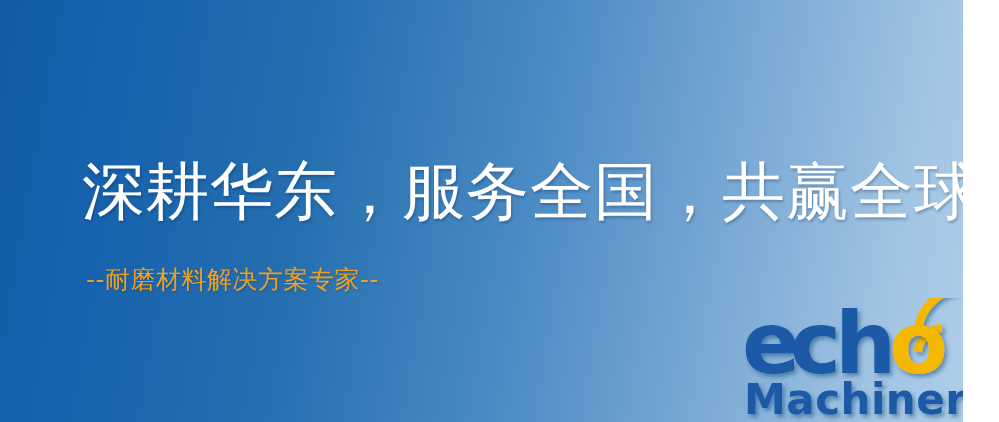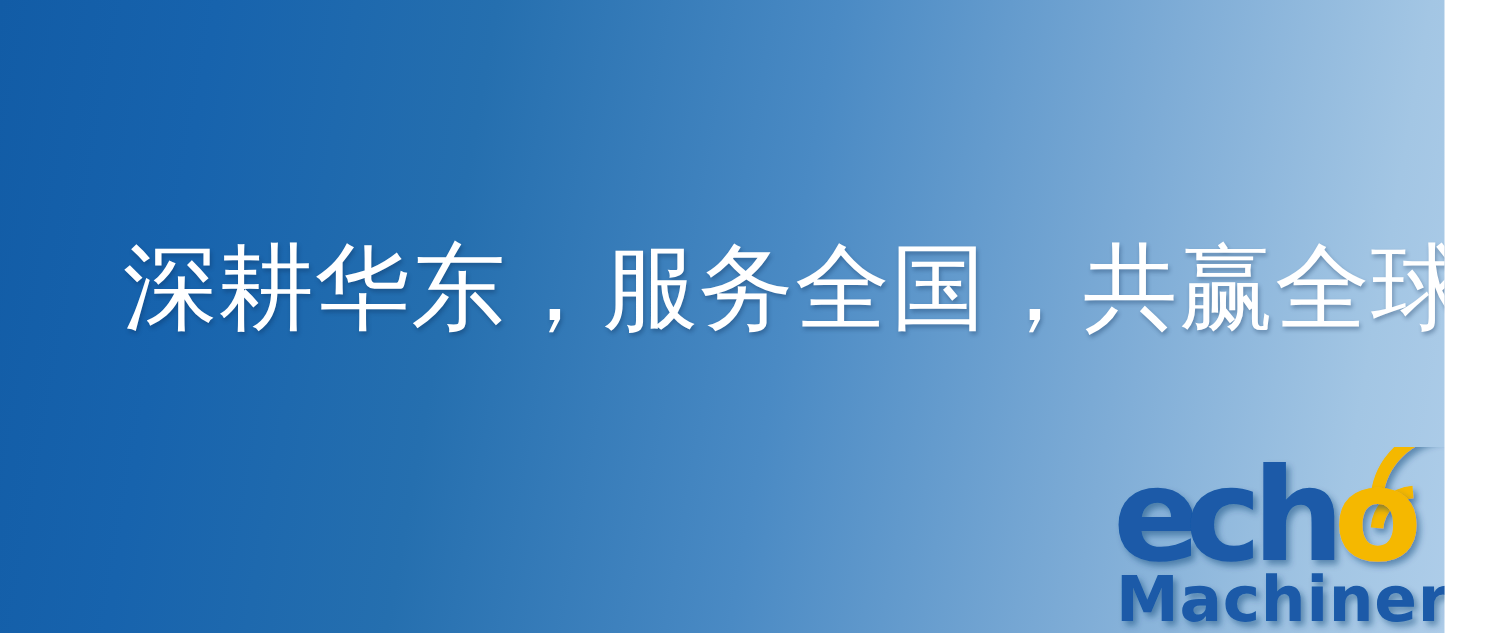--- a/index.html
+++ b/index.html
@@ -74,20 +74,21 @@
     font-weight: bold;
   }
 </style>
 </head>
 <body>
 
 <div id="banner">
 
   <div id="headline">深耕华东，服务全国，共赢全球</div>
 
+  <div id="subtitle">--耐磨材料解决方案专家--</div>
 
   <div id="logo">
     <svg viewBox="0 0 257 124" xmlns="http://www.w3.org/2000/svg">
       <defs>
         <filter id="softshadow" x="-25%" y="-25%" width="160%" height="160%">
           <feDropShadow dx="2.5" dy="3" stdDeviation="2.2" flood-color="#0d3c70" flood-opacity="0.45"></feDropShadow>
         </filter>
       </defs>
 
       <g filter="url(#softshadow)">

